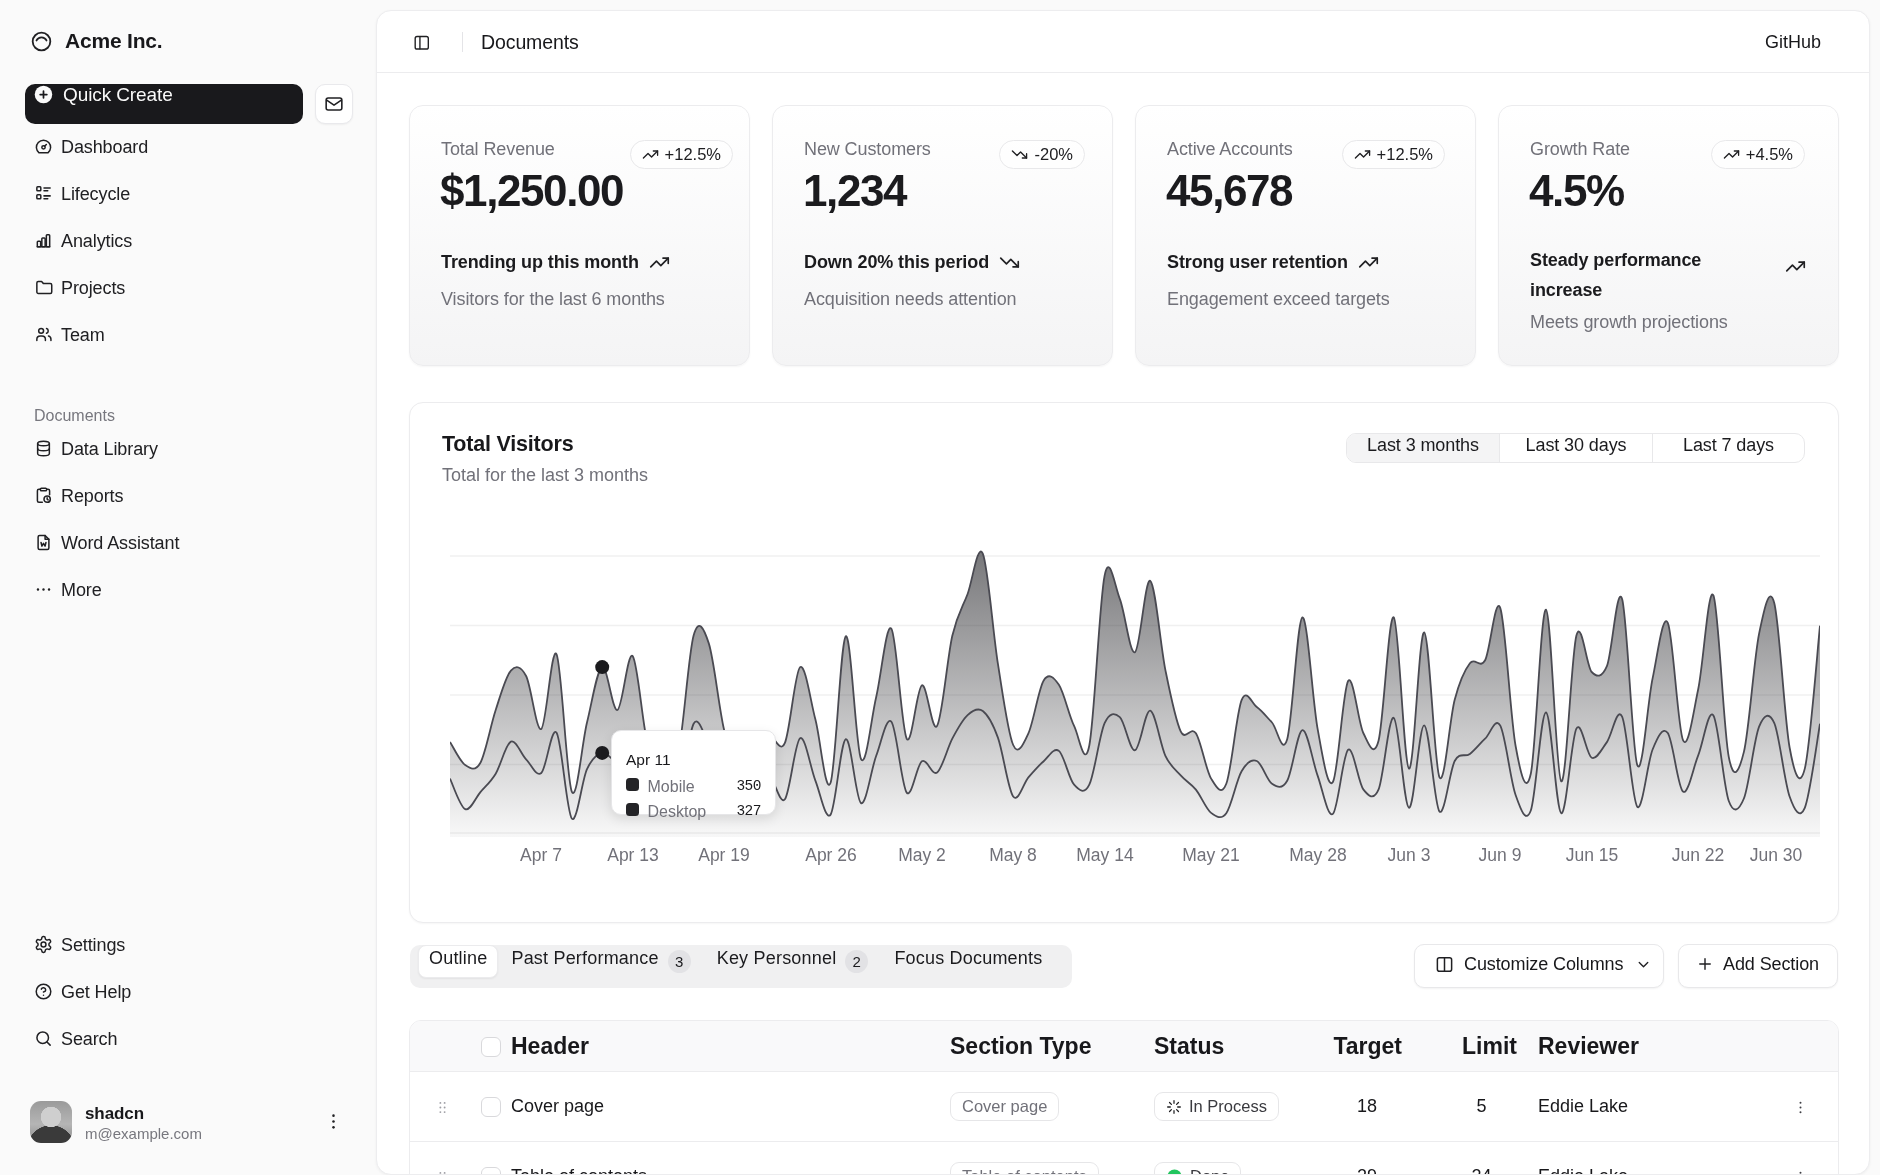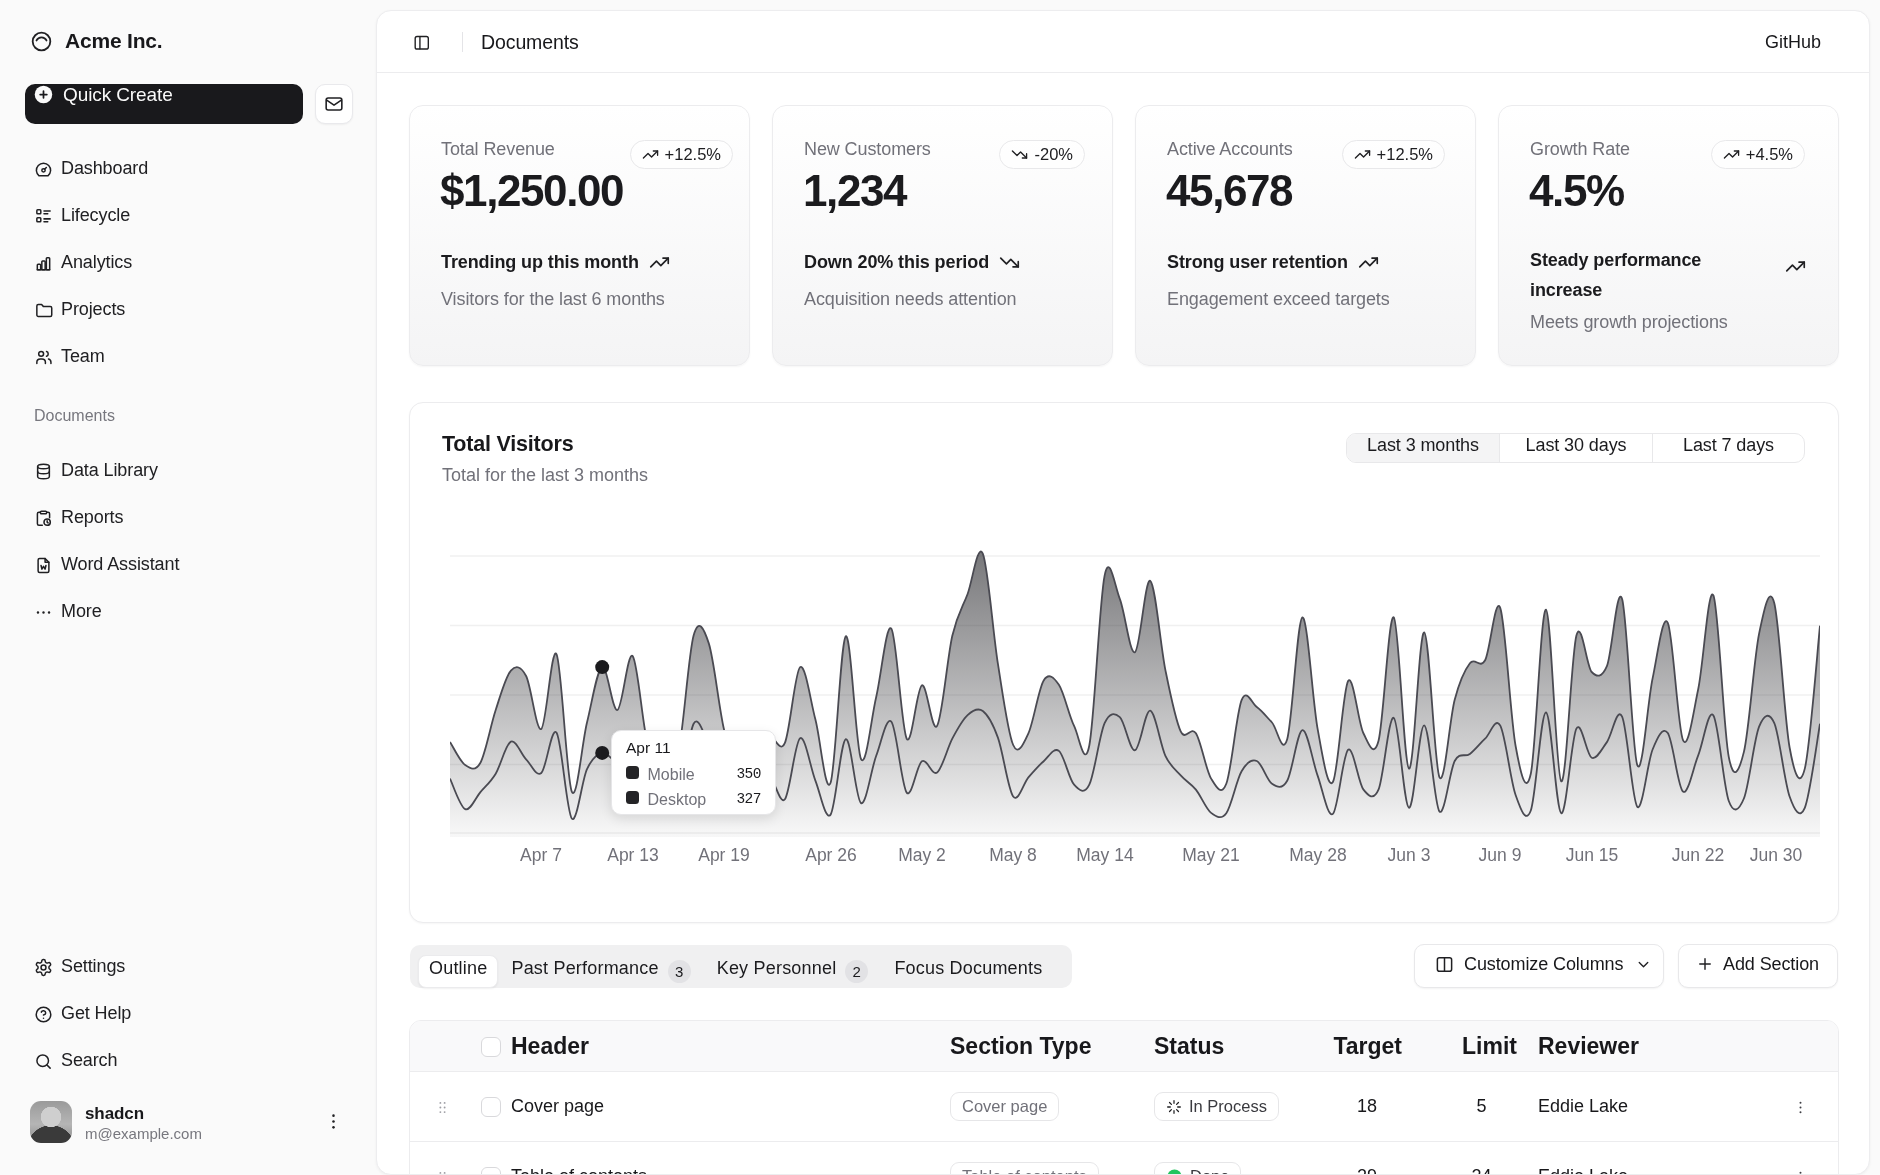--- a/index.html
+++ b/index.html
@@ -4,21 +4,21 @@
 *{margin:0;padding:0;box-sizing:border-box}
 html,body{width:1880px;height:1175px;overflow:hidden}
 body{background:#fafafa;font-family:"Liberation Sans",sans-serif;color:#18181b;-webkit-font-smoothing:antialiased}
 svg{display:block}
 .ic{stroke:#202023;stroke-width:1.9;fill:none;stroke-linecap:round;stroke-linejoin:round}
 
 #sidebar{position:absolute;left:0;top:0;width:376px;height:1175px;background:#fafafa}
 .brand{position:absolute;left:30px;top:29px;display:flex;align-items:center;gap:12px;font-size:21px;font-weight:700;letter-spacing:-.2px}
 #qc{position:absolute;left:25px;top:84px;width:278px;height:40px;background:#19191c;border-radius:10px;color:#fafafa;display:flex;align-items:flex-start;font-size:19px;font-weight:500;letter-spacing:-.1px}
 #mailbtn{position:absolute;left:315px;top:84px;width:38px;height:40px;background:#fff;border:1px solid #e9e9ec;border-radius:10px;display:flex;align-items:center;justify-content:center;box-shadow:0 1px 2px rgba(0,0,0,.05)}
-.nav{position:absolute;left:21px;width:334px;height:42px;display:flex;align-items:flex-end;font-size:18px;color:#202023;letter-spacing:-.1px}
+.nav{position:absolute;left:21px;width:334px;height:42px;display:flex;align-items:flex-start;font-size:18px;color:#202023;letter-spacing:-.1px}
 .nav svg{position:absolute;left:13px}
 .nav span{padding-left:40px}
 .grouplab{position:absolute;left:34px;font-size:16px;color:#77777e}
 .footnav{font-size:18px}
 #user{position:absolute;left:30px;top:1101px;width:316px;height:42px}
 #avatar{position:absolute;left:0;top:0;width:42px;height:42px;border-radius:11px;background:
 radial-gradient(circle at 50% 38%, #cfcfcf 0 30%, transparent 31%),
 radial-gradient(circle at 50% 115%, #3a3a3a 0 45%, transparent 46%),
 linear-gradient(180deg,#9a9a9a 0%,#b5b5b5 55%,#8a8a8a 100%)}
 #user .nm{position:absolute;left:55px;top:3px;font-size:17px;font-weight:600;letter-spacing:-.1px}
@@ -39,27 +39,27 @@
 .card .f2{position:absolute;left:31px;font-size:18px;color:#717179;letter-spacing:-.1px}
 
 #chartcard{position:absolute;left:32px;top:391px;width:1430px;height:521px;border:1px solid #ececee;border-radius:14px;background:#fff;box-shadow:0 1px 2px rgba(0,0,0,.04)}
 #chartcard .t{position:absolute;left:32px;top:29px;font-size:21.5px;font-weight:700;letter-spacing:-.2px}
 #chartcard .st{position:absolute;left:32px;top:62px;font-size:18px;color:#717179}
 #toggle{position:absolute;right:33px;top:30px;height:30px;border:1px solid #e8e8ea;border-radius:10px;display:flex;overflow:hidden;background:#fff}
 #toggle .seg{height:100%;display:flex;align-items:center;justify-content:center;padding-bottom:5px;font-size:18px;font-weight:500;letter-spacing:-.1px;color:#1b1b1e}
 #toggle .seg+.seg{border-left:1px solid #e8e8ea}
 #toggle .on{background:#f4f4f5}
 
-#tip{position:absolute;left:611px;top:730px;width:165px;height:85px;background:#fff;border:1px solid #e6e6e8;border-radius:10px;box-shadow:0 4px 12px rgba(0,0,0,.1);z-index:5;padding:8px 14px;font-size:16px}
+#tip{position:absolute;left:611px;top:730px;width:165px;height:85px;background:#fff;border:1px solid #e6e6e8;border-radius:10px;box-shadow:0 4px 12px rgba(0,0,0,.1);z-index:5;padding:20px 14px;font-size:16px}
 #tip .d{font-weight:500;font-size:15.5px;margin-bottom:9px}
 #tip .r{display:flex;align-items:flex-start;height:25px;color:#717179}
 #tip .sq{width:12.5px;height:12.5px;border-radius:3.5px;background:#242427;margin-right:9px}
 #tip .v{margin-left:auto;color:#1b1b1e;font-family:"Liberation Mono",monospace;font-size:14.5px;letter-spacing:-.5px}
 
-#tabs{position:absolute;left:33px;top:934px;height:43px;background:#f0f0f1;border-radius:10px;display:flex;align-items:flex-end;padding:0 17px 0 8px;gap:0}
+#tabs{position:absolute;left:33px;top:934px;height:43px;background:#f0f0f1;border-radius:10px;display:flex;align-items:flex-start;padding:0 17px 0 8px;gap:0}
 #tabs .tab{display:flex;align-items:center;font-size:18px;font-weight:500;letter-spacing:.2px;color:#1b1b1e;padding:0 13px 6px;height:33px}
 #tabs .pill{background:#fff;border:1px solid #ebebed;border-radius:8px;box-shadow:0 1px 2px rgba(0,0,0,.06)}
 #tabs .cnt{margin-left:9px;width:23px;height:23px;border-radius:12px;background:#e2e2e5;font-size:15px;font-weight:500;display:flex;align-items:center;justify-content:center;transform:translateY(3px)}
 .btn{position:absolute;top:933px;height:44px;background:#fff;border:1px solid #e8e8ea;border-radius:10px;box-shadow:0 1px 2px rgba(0,0,0,.05);display:flex;align-items:center;padding-bottom:4px;font-size:18px;font-weight:500;letter-spacing:-.1px;gap:10px}
 
 #tbl{position:absolute;left:32px;top:1009px;width:1430px;height:300px;border:1px solid #ececee;border-radius:12px;overflow:hidden;background:#fff}
 #tbl .hrow{position:relative;height:51px;background:#f9f9fa;border-bottom:1px solid #ececee;font-size:23px;font-weight:700}
 #tbl .row{position:relative;height:70px;border-bottom:1px solid #ececee;font-size:18px}
 .cb{position:absolute;left:71px;width:20px;height:20px;border:1px solid #d9d9dc;border-radius:6px;background:#fff}
 .cell{position:absolute;display:flex;align-items:center;height:100%}

